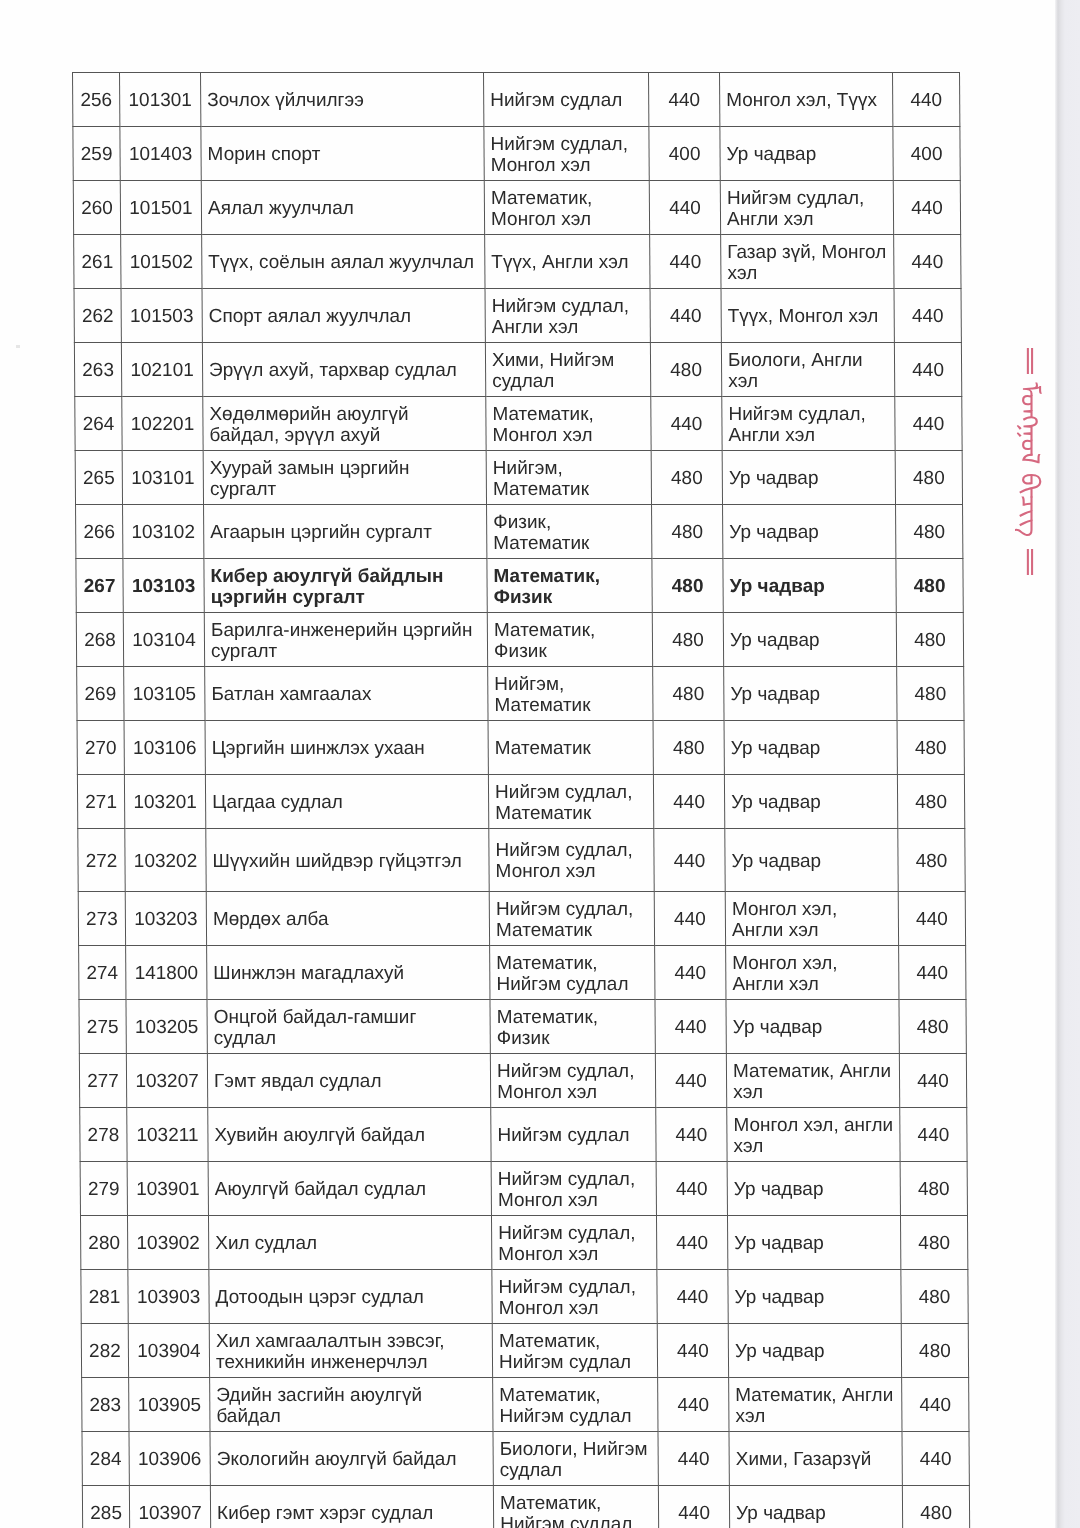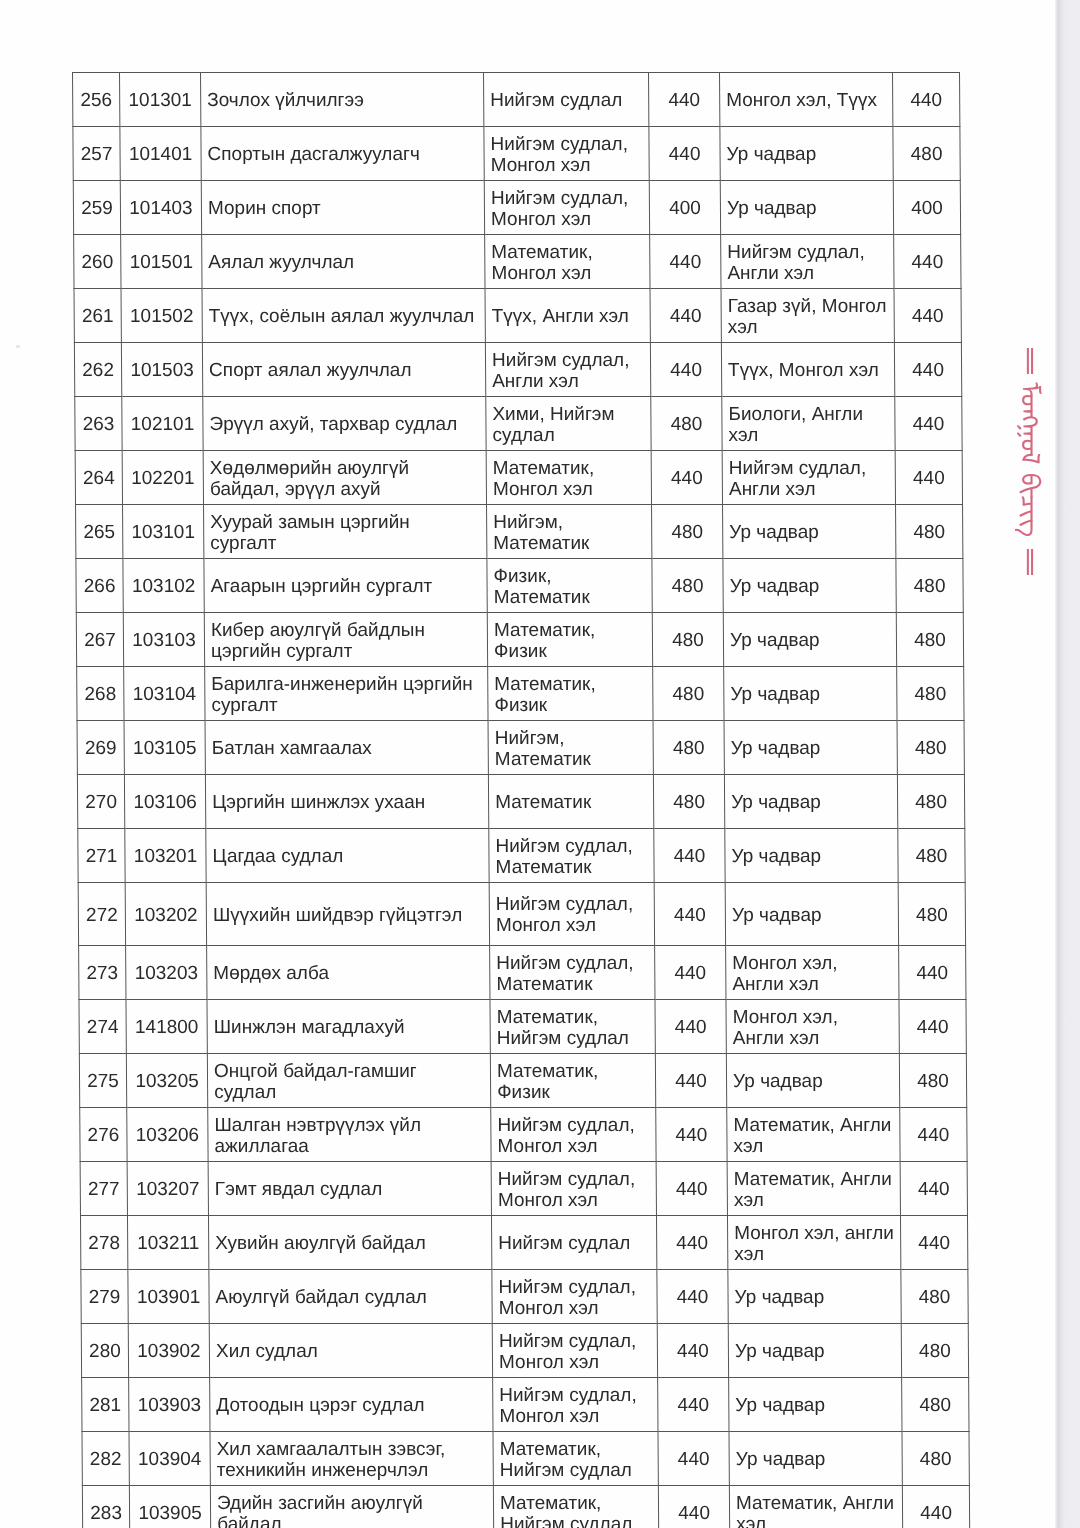--- a/index.html
+++ b/index.html
@@ -68,29 +68,20 @@
     <tr class="" style="height: 46px;">
         <td class="c-no">256</td>
         <td class="c-code">101301</td>
         <td class="c-name">Зочлох үйлчилгээ</td>
         <td class="c-subj1">Нийгэм судлал</td>
         <td class="c-score1">440</td>
         <td class="c-subj2">Монгол хэл, Түүх</td>
         <td class="c-score2">440</td>
       </tr>
         <tr class="" style="height: 46px;">
-        <td class="c-no">257</td>
-        <td class="c-code">101401</td>
-        <td class="c-name">Спортын дасгалжуулагч</td>
-        <td class="c-subj1">Нийгэм судлал, Монгол хэл</td>
-        <td class="c-score1">440</td>
-        <td class="c-subj2">Ур чадвар</td>
-        <td class="c-score2">480</td>
-      </tr>
-        <tr class="" style="height: 46px;">
         <td class="c-no">259</td>
         <td class="c-code">101403</td>
         <td class="c-name">Морин спорт</td>
         <td class="c-subj1">Нийгэм судлал, Монгол хэл</td>
         <td class="c-score1">400</td>
         <td class="c-subj2">Ур чадвар</td>
         <td class="c-score2">400</td>
       </tr>
         <tr class="" style="height: 46px;">
         <td class="c-no">260</td>
@@ -148,21 +139,21 @@
       </tr>
         <tr class="" style="height: 49px; margin-top: 14px;">
         <td class="c-no">266</td>
         <td class="c-code">103102</td>
         <td class="c-name">Агаарын цэргийн сургалт</td>
         <td class="c-subj1">Физик, Математик</td>
         <td class="c-score1">480</td>
         <td class="c-subj2">Ур чадвар</td>
         <td class="c-score2">480</td>
       </tr>
-        <tr class="" style="height: 50px;">
+        <tr class="" style="height: 50px; font-weight: bold;">
         <td class="c-no">267</td>
         <td class="c-code">103103</td>
         <td class="c-name">Кибер аюулгүй байдлын цэргийн сургалт</td>
         <td class="c-subj1">Математик, Физик</td>
         <td class="c-score1">480</td>
         <td class="c-subj2">Ур чадвар</td>
         <td class="c-score2">480</td>
       </tr>
         <tr class="" style="height: 51px;">
         <td class="c-no">268</td>
@@ -229,29 +220,20 @@
       </tr>
         <tr class="" style="height: 51px;">
         <td class="c-no">275</td>
         <td class="c-code">103205</td>
         <td class="c-name">Онцгой байдал-гамшиг судлал</td>
         <td class="c-subj1">Математик, Физик</td>
         <td class="c-score1">440</td>
         <td class="c-subj2">Ур чадвар</td>
         <td class="c-score2">480</td>
       </tr>
-        <tr class="" style="height: 51px;">
-        <td class="c-no">276</td>
-        <td class="c-code">103206</td>
-        <td class="c-name">Шалган нэвтрүүлэх үйл ажиллагаа</td>
-        <td class="c-subj1">Нийгэм судлал, Монгол хэл</td>
-        <td class="c-score1">440</td>
-        <td class="c-subj2">Математик, Англи хэл</td>
-        <td class="c-score2">440</td>
-      </tr>
         <tr class="" style="height: 46px;">
         <td class="c-no">277</td>
         <td class="c-code">103207</td>
         <td class="c-name">Гэмт явдал судлал</td>
         <td class="c-subj1">Нийгэм судлал, Монгол хэл</td>
         <td class="c-score1">440</td>
         <td class="c-subj2">Математик, Англи хэл</td>
         <td class="c-score2">440</td>
       </tr>
         <tr class="" style="height: 46px;">
@@ -299,20 +281,29 @@
         <td class="c-subj2">Ур чадвар</td>
         <td class="c-score2">480</td>
       </tr>
         <tr class="" style="height: 51px;">
         <td class="c-no">283</td>
         <td class="c-code">103905</td>
         <td class="c-name">Эдийн засгийн аюулгүй байдал</td>
         <td class="c-subj1">Математик, Нийгэм судлал</td>
         <td class="c-score1">440</td>
         <td class="c-subj2">Математик, Англи хэл</td>
+        <td class="c-score2">440</td>
+      </tr>
+        <tr class="" style="height: 46px;">
+        <td class="c-no">284</td>
+        <td class="c-code">103906</td>
+        <td class="c-name">Экологийн аюулгүй байдал</td>
+        <td class="c-subj1">Биологи, Нийгэм судлал</td>
+        <td class="c-score1">440</td>
+        <td class="c-subj2">Хими, Газарзүй</td>
         <td class="c-score2">440</td>
       </tr>
         <tr class="" style="height: 44px;">
         <td class="c-no">285</td>
         <td class="c-code">103907</td>
         <td class="c-name">Кибер гэмт хэрэг судлал</td>
         <td class="c-subj1">Математик, Нийгэм судлал</td>
         <td class="c-score1">440</td>
         <td class="c-subj2">Ур чадвар</td>
         <td class="c-score2">480</td>

